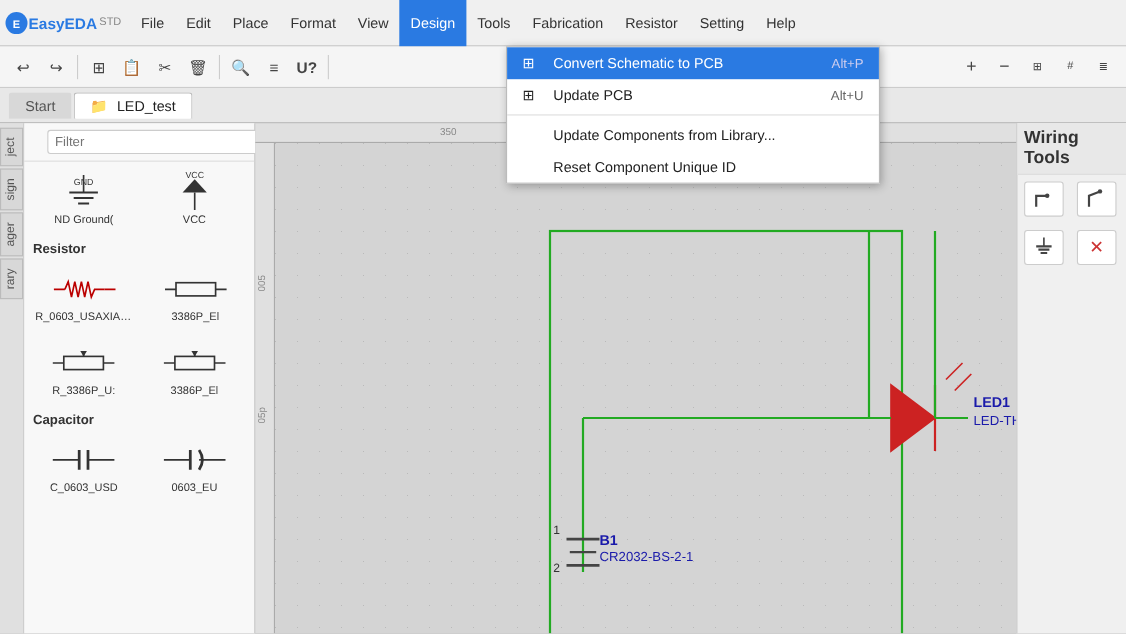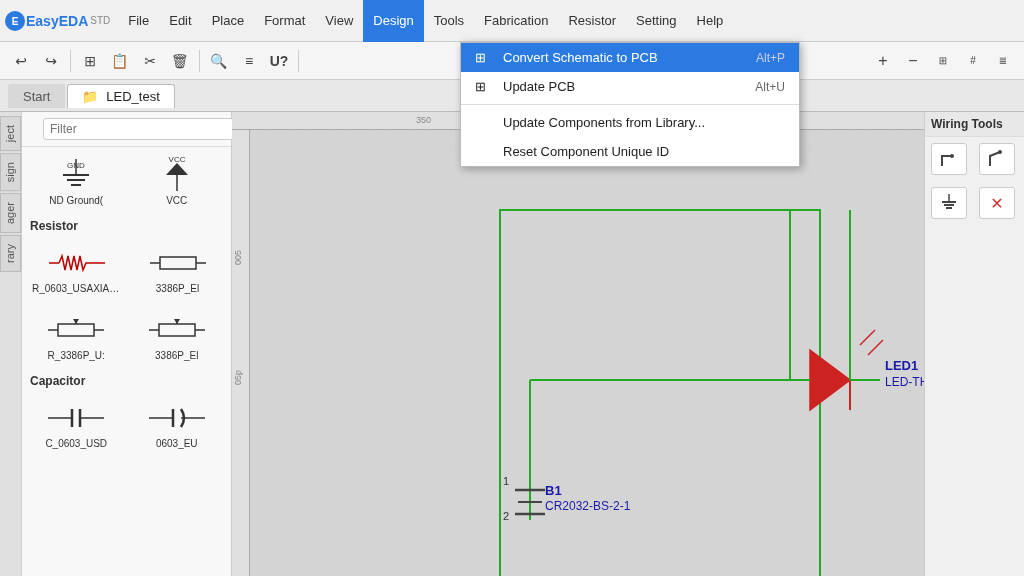--- a/index.html
+++ b/index.html
@@ -96,21 +96,21 @@
     
     .ruler-h { position: absolute; top: 0; left: 0; right: 0; height: 18px; background: #e0e0e0; border-bottom: 1px solid #aaa; }
     .ruler-v { position: absolute; top: 18px; left: 0; width: 18px; bottom: 0; background: #e0e0e0; border-right: 1px solid #aaa; }
     .ruler-mark { position: absolute; font-size: 9px; color: #888; }
 
     
     #wiring-panel {
       width: 100px; background: #f0f0f0; border-left: 1px solid #ccc;
     }
     .wiring-title {
-      font-size: 12px; font-weight: bold; color: #333; padding: 5px 6px;
+      font-size: 16px; font-weight: bold; color: #333; padding: 5px 6px;
       border-bottom: 1px solid #ddd; background: #e8e8e8;
     }
     .wiring-grid {
       display: grid; grid-template-columns: 1fr 1fr 1fr 1fr; gap: 12px; padding: 6px;
     }
     .wiring-btn {
       width: 36px; height: 32px; display: flex; align-items: center; justify-content: center;
       border: 1px solid #ccc; border-radius: 3px; cursor: pointer; background: white;
       font-size: 12px; color: #444;
     }
@@ -321,21 +321,21 @@
             <line x1="34" y1="15" x2="58" y2="15" stroke="#333" stroke-width="1.5"></line>
           </svg>
         </div>
         <div class="component-label">0603_EU</div>
       </div>
     </div>
   </div>
 
   <div id="canvas-area">
     <div class="ruler-h">
-      <span class="ruler-mark" style="left:184px; top:3px;">350</span>
+      <span class="ruler-mark" style="left:168px; top:3px;">350</span>
     </div>
     <div class="ruler-v">
       <span class="ruler-mark" style="left:1px; top:120px; writing-mode:vertical-rl; transform:rotate(180deg); font-size:9px;">005</span>
       <span class="ruler-mark" style="left:1px; top:240px; writing-mode:vertical-rl; transform:rotate(180deg); font-size:9px;">05p</span>
     </div>
 
     <svg style="position:absolute; top:18px; left:18px; width:calc(100% - 18px); height:calc(100% - 18px);">
 
       <defs>
         <pattern id="grid" width="20" height="20" patternUnits="userSpaceOnUse">

